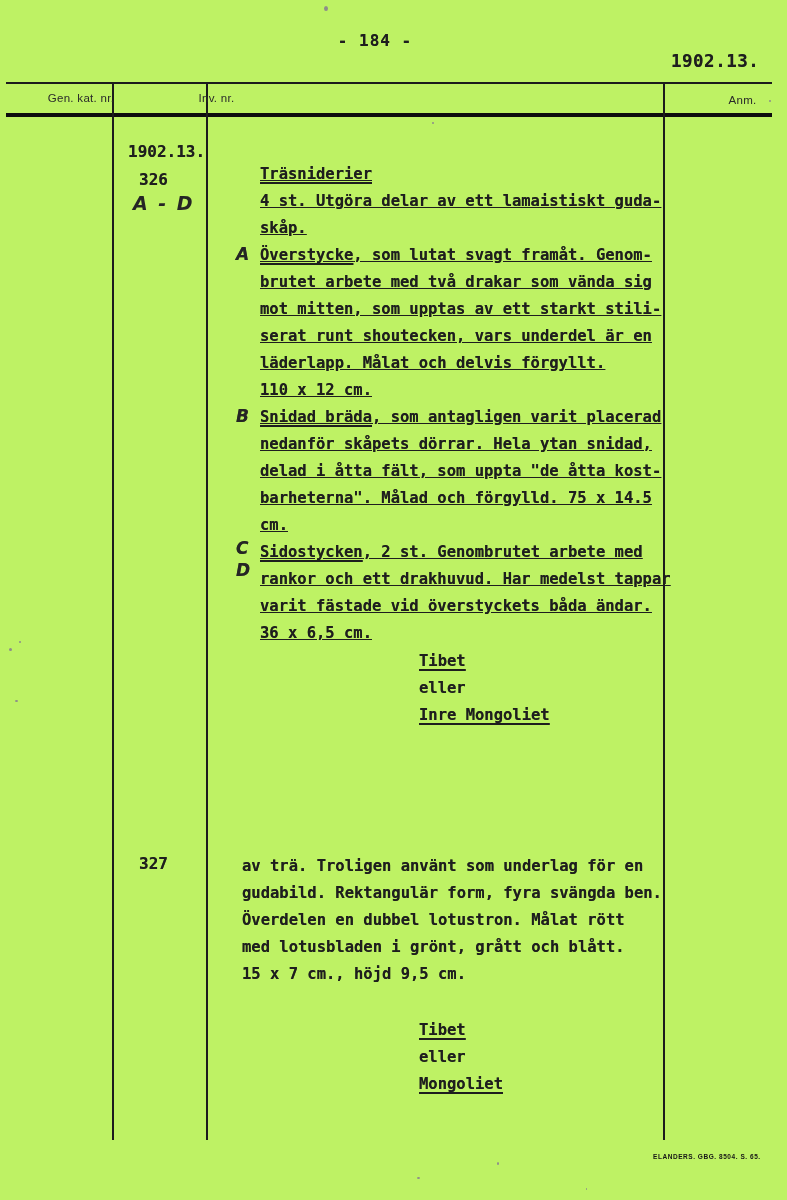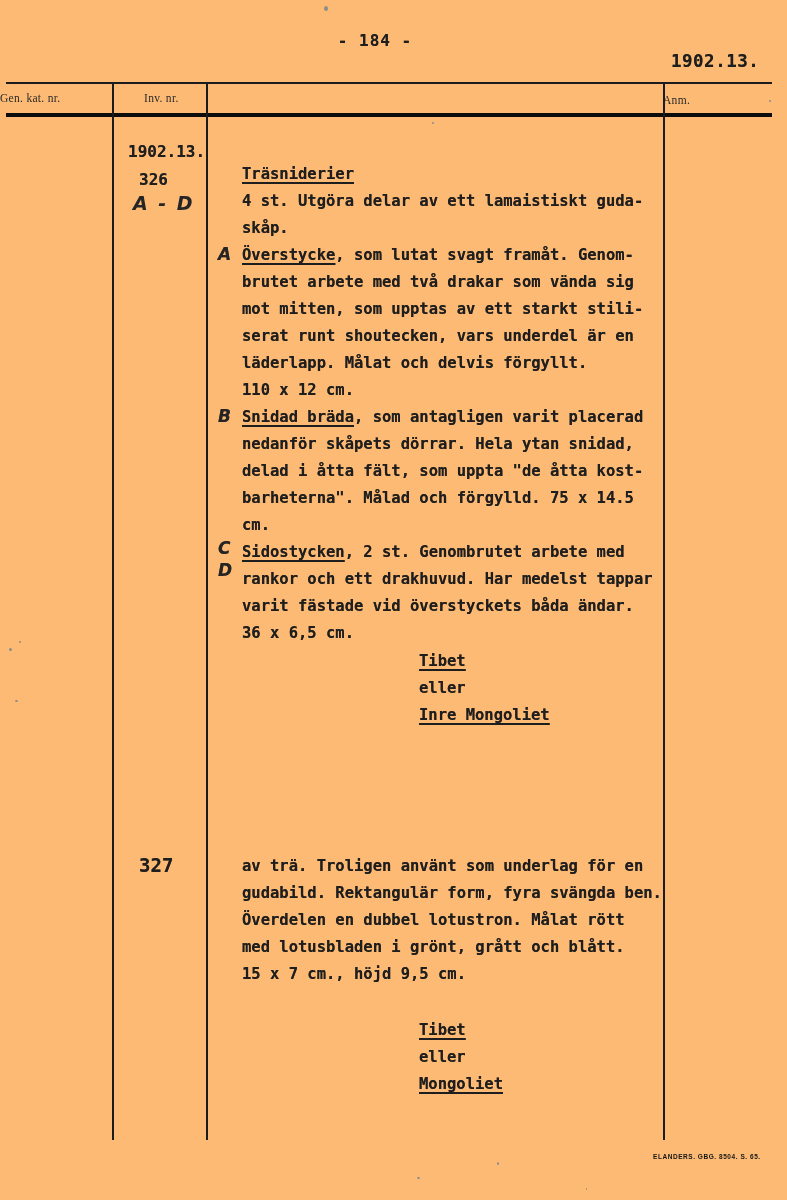--- a/index.html
+++ b/index.html
@@ -1,53 +1,53 @@
 <!DOCTYPE html>
 <html><head>
 <meta charset="utf-8">
 <style>
   html,body{margin:0;padding:0;background:#e8e8e6;}
   .page{
     position:relative; width:787px; height:1200px; overflow:hidden;
-    background:#fdba74; color:#1e1e1e;
+    background:#bef264; color:#1e1e1e;
   }
   .tw{
     font-family:"DejaVu Sans Mono",monospace;
     font-weight:bold;
     color:#1e1e1e;
     text-shadow:0 0 0.5px rgba(25,25,25,0.65);
   }
   .abs{position:absolute;}
   .line{height:27px; white-space:pre; position:relative;}
   .u{text-decoration:underline; text-underline-offset:3px; text-decoration-thickness:1.5px;}
   .hand{font-family:"DejaVu Sans",sans-serif; font-style:italic; font-weight:bold; color:#252525;}
   .mletter{position:absolute; left:-24px; top:-1px; font-size:17px;}
   
   .rule-top{left:6px; top:82px; width:766px; height:2px; background:#1c1c1c;}
   .rule-thick{left:6px; top:113px; width:766px; height:4px; background:#0d0d0d;}
   .vline{top:82px; width:2px; height:1058px; background:#1c1c1c;}
   .v1{left:112px;} .v2{left:206px;} .v3{left:663px;}
   
   .colhead{
-    font-family:Liberation Serif, serif; font-size:11.5px; color:#2a2a2a;
-    top:92px; text-align:left; letter-spacing:0.3px;
+    font-family:Liberation Sans, sans-serif; font-size:11.5px; color:#2a2a2a;
+    top:92px; text-align:center; letter-spacing:0.3px;margin-left:25px;
   }
   .ch1{left:0; width:112px;}
   .ch2{left:112px; width:95px;padding-left:32px;}
   .ch4{left:663px; width:109px; top:94px;}
   
   .pageno{left:330px; top:31px; width:90px; text-align:center; font-size:16px; letter-spacing:1px;}
   .yearref{left:671px; top:51px; font-size:17.5px; letter-spacing:0.5px;}
   
   .inv-group{left:128px; top:142px; font-size:16px;}
   .inv-326{left:139px; top:170px; font-size:16px;}
   .inv-sub{left:133px; top:192px; font-size:19px; letter-spacing:2px;}
-  .inv-327{left:139px; top:854px; font-size:19px;}
+  .inv-327{left:139px; top:854px; font-size:16px;}
   
-  .maintext{left:242px; top:161px; width:440px; font-size:15.5px; line-height:27px;}
+  .maintext{left:260px; top:161px; width:440px; font-size:15.5px; line-height:27px;text-decoration:underline;}
   .block327{left:242px; top:853px; width:440px; font-size:15.5px; line-height:27px;}
   .prov{width:176px; left:419px; font-size:15.5px; line-height:27px;}
   .prov1{top:648px;} .prov2{top:1017px;}
   
   .imprint{
     left:653px; top:1153px; font-family:"Liberation Sans",sans-serif;
     font-size:6.5px; font-weight:bold; letter-spacing:0.55px; color:#151515;
   }
   
   .speck{position:absolute; background:#8d8d8a; border-radius:50%;}

